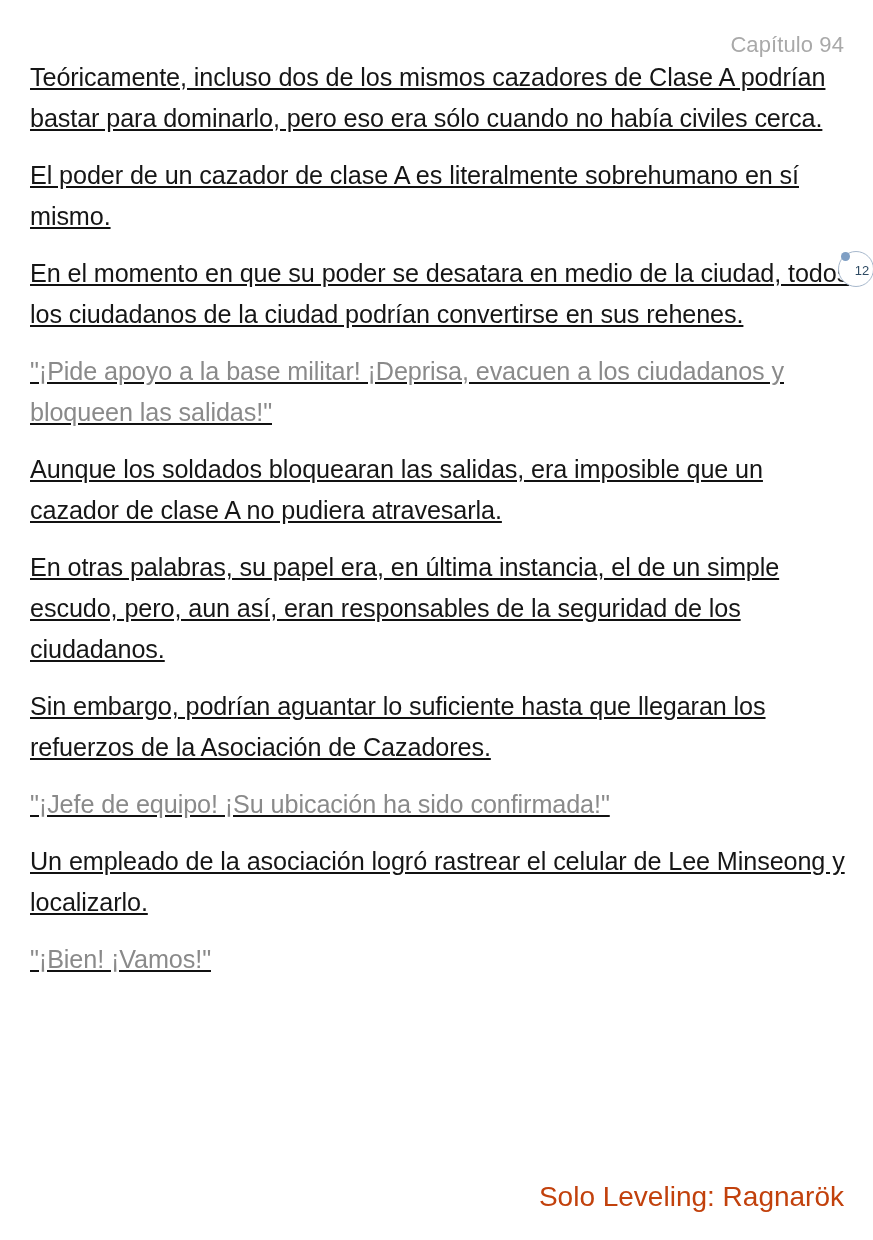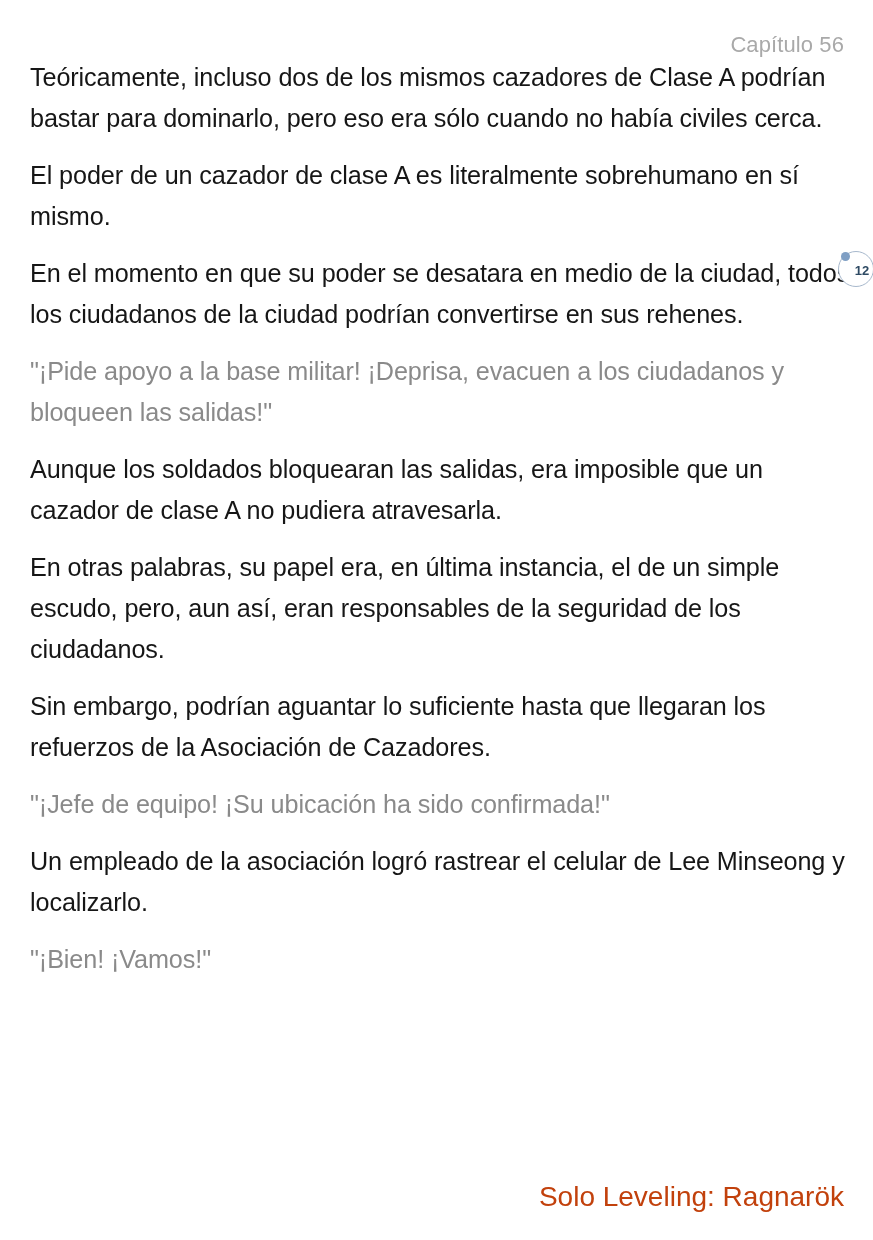--- a/index.html
+++ b/index.html
@@ -21,20 +21,21 @@
       right: 29px;
       font-size: 22px;
       color: #a9a9a9;
       letter-spacing: 0.1px;
     }
     .content {
       position: absolute;
       top: 57px;
       left: 30px;
       width: 820px;
+      text-decoration: underline;
     }
     .para {
       margin: 0 0 16px 0;
       font-size: 25.2px;
       line-height: 41px;
       color: #161616;
       letter-spacing: -0.1px;
     }
     .para.dialogue {
       color: #8a8a8a;
@@ -58,39 +59,39 @@
       border-radius: 50%;
       box-sizing: border-box;
       display: flex;
       align-items: center;
       justify-content: center;
       background: #ffffff;
       cursor: pointer;
     }
     .page-indicator .num {
       font-size: 13px;
-      font-weight: bold;
+      font-weight: normal;
       color: #2e4a63;
       margin-left: 12px;
       margin-top: 2px;
     }
     .page-indicator .dot {
       position: absolute;
       left: 2px;
       top: 0px;
       width: 9px;
       height: 9px;
       border-radius: 50%;
       background: #7f9fc4;
     }
   </style>
 </head>
 <body>
 
-<div class="chapter-header">Capítulo 56</div>
+<div class="chapter-header">Capítulo 94</div>
 
 <div class="content">
   <p class="para">Teóricamente, incluso dos de los mismos cazadores de Clase A podrían bastar para dominarlo, pero eso era sólo cuando no había civiles cerca.</p>
   <p class="para">El poder de un cazador de clase A es literalmente sobrehumano en sí mismo.</p>
   <p class="para">En el momento en que su poder se desatara en medio de la ciudad, todos los ciudadanos de la ciudad podrían convertirse en sus rehenes.</p>
   <p class="para dialogue">"¡Pide apoyo a la base militar! ¡Deprisa, evacuen a los ciudadanos y bloqueen las salidas!"</p>
   <p class="para">Aunque los soldados bloquearan las salidas, era imposible que un cazador de clase A no pudiera atravesarla.</p>
   <p class="para">En otras palabras, su papel era, en última instancia, el de un simple escudo, pero, aun así, eran responsables de la seguridad de los ciudadanos.</p>
   <p class="para">Sin embargo, podrían aguantar lo suficiente hasta que llegaran los refuerzos de la Asociación de Cazadores.</p>
   <p class="para dialogue">"¡Jefe de equipo! ¡Su ubicación ha sido confirmada!"</p>

